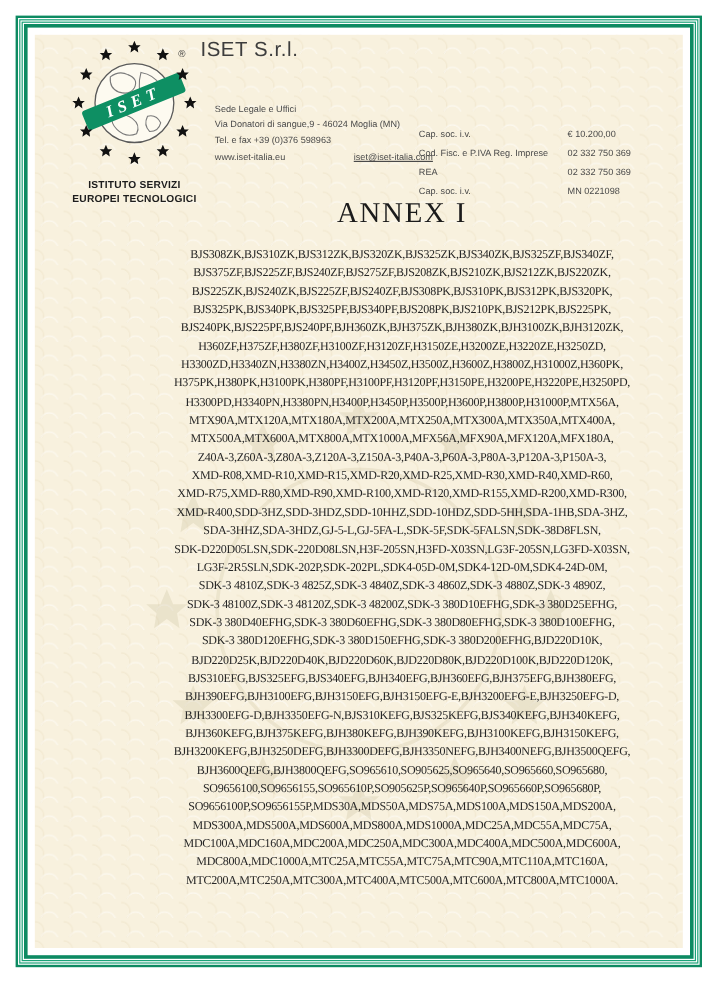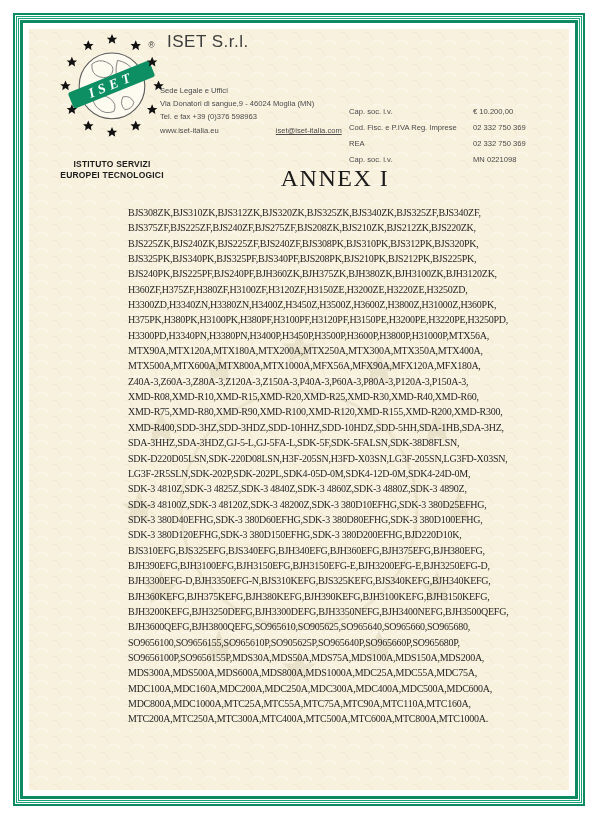--- a/index.html
+++ b/index.html
@@ -15,39 +15,39 @@
   .content{
     position:relative;height:100%;box-sizing:border-box;background-color:#f8f1de;
     background-image:
       radial-gradient(circle 9px at 50% 115%, rgba(255,255,255,0) 6.5px, rgba(255,255,255,0.55) 7px, rgba(255,255,255,0) 8.5px),
       radial-gradient(circle 9px at 0% 65%, rgba(240,230,205,0) 6.5px, rgba(240,230,205,0.8) 7px, rgba(240,230,205,0) 8.5px);
     background-size:24px 16px, 24px 16px;
     overflow:hidden;
   }
   .watermark{position:absolute;left:80px;top:290px;opacity:0.35;pointer-events:none;}
   .logo-block{position:absolute;left:14px;top:4px;width:138px;text-align:center;}
-  .org-name{font-size:8.5px;font-weight:bold;color:#1d1d1d;line-height:10.5px;letter-spacing:0.2px;margin-top:18px;}
+  .org-name{font-size:8.5px;font-weight:bold;color:#1d1d1d;line-height:10.5px;letter-spacing:0.2px;margin-top:7px;}
   .company-name{position:absolute;left:138px;top:3px;font-size:17px;color:#3d3d3d;letter-spacing:0.5px;}
-  .addr{position:absolute;left:131px;top:55px;font-size:7.6px;color:#4a4a4a;}
+  .addr{position:absolute;left:150px;top:55px;font-size:7.6px;color:#4a4a4a;}
   .addr .row{height:13.2px;line-height:13.2px;white-space:nowrap;}
   .link-web{color:#4a4a4a;margin-right:12px;}
   .link-email{color:#4a4a4a;text-decoration:underline;margin-left:43px;}
   .registry{position:absolute;left:320px;top:55px;width:236px;font-size:7.6px;color:#4a4a4a;margin-top:20px;}
   .registry .rrow{display:flex;height:16px;line-height:16px;}
   .registry .rlabel{width:124px;white-space:nowrap;}
   .registry .rvalue{flex:1;white-space:nowrap;}
   .annex-title{
     position:absolute;left:100px;top:136px;width:412px;text-align:center;
     font-family:"Liberation Serif",serif;font-size:24px;color:#1b1b1b;letter-spacing:1.5px;
   }
   .codes{
     position:absolute;left:99px;top:176px;width:414px;
     font-family:"Liberation Serif",serif;font-size:10px;color:#262626;letter-spacing:-0.25px;
   }
-  .code-line{height:15.35px;line-height:15.35px;white-space:nowrap;}
+  .code-line{height:15.35px;line-height:15.35px;white-space:nowrap;text-align:center;}
 </style>
 </head>
 <body>
 
 <div class="frame">
  <div class="frame-b2">
   <div class="frame-b3">
    <div class="frame-b4">
     <div class="content">
 
@@ -161,20 +161,21 @@
               <div class="code-line">XMD-R08,XMD-R10,XMD-R15,XMD-R20,XMD-R25,XMD-R30,XMD-R40,XMD-R60,</div>
               <div class="code-line">XMD-R75,XMD-R80,XMD-R90,XMD-R100,XMD-R120,XMD-R155,XMD-R200,XMD-R300,</div>
               <div class="code-line">XMD-R400,SDD-3HZ,SDD-3HDZ,SDD-10HHZ,SDD-10HDZ,SDD-5HH,SDA-1HB,SDA-3HZ,</div>
               <div class="code-line">SDA-3HHZ,SDA-3HDZ,GJ-5-L,GJ-5FA-L,SDK-5F,SDK-5FALSN,SDK-38D8FLSN,</div>
               <div class="code-line">SDK-D220D05LSN,SDK-220D08LSN,H3F-205SN,H3FD-X03SN,LG3F-205SN,LG3FD-X03SN,</div>
               <div class="code-line">LG3F-2R5SLN,SDK-202P,SDK-202PL,SDK4-05D-0M,SDK4-12D-0M,SDK4-24D-0M,</div>
               <div class="code-line">SDK-3 4810Z,SDK-3 4825Z,SDK-3 4840Z,SDK-3 4860Z,SDK-3 4880Z,SDK-3 4890Z,</div>
               <div class="code-line">SDK-3 48100Z,SDK-3 48120Z,SDK-3 48200Z,SDK-3 380D10EFHG,SDK-3 380D25EFHG,</div>
               <div class="code-line">SDK-3 380D40EFHG,SDK-3 380D60EFHG,SDK-3 380D80EFHG,SDK-3 380D100EFHG,</div>
               <div class="code-line">SDK-3 380D120EFHG,SDK-3 380D150EFHG,SDK-3 380D200EFHG,BJD220D10K,</div>
+              <div class="code-line">BJD220D25K,BJD220D40K,BJD220D60K,BJD220D80K,BJD220D100K,BJD220D120K,</div>
               <div class="code-line">BJS310EFG,BJS325EFG,BJS340EFG,BJH340EFG,BJH360EFG,BJH375EFG,BJH380EFG,</div>
               <div class="code-line">BJH390EFG,BJH3100EFG,BJH3150EFG,BJH3150EFG-E,BJH3200EFG-E,BJH3250EFG-D,</div>
               <div class="code-line">BJH3300EFG-D,BJH3350EFG-N,BJS310KEFG,BJS325KEFG,BJS340KEFG,BJH340KEFG,</div>
               <div class="code-line">BJH360KEFG,BJH375KEFG,BJH380KEFG,BJH390KEFG,BJH3100KEFG,BJH3150KEFG,</div>
               <div class="code-line">BJH3200KEFG,BJH3250DEFG,BJH3300DEFG,BJH3350NEFG,BJH3400NEFG,BJH3500QEFG,</div>
               <div class="code-line">BJH3600QEFG,BJH3800QEFG,SO965610,SO905625,SO965640,SO965660,SO965680,</div>
               <div class="code-line">SO9656100,SO9656155,SO965610P,SO905625P,SO965640P,SO965660P,SO965680P,</div>
               <div class="code-line">SO9656100P,SO9656155P,MDS30A,MDS50A,MDS75A,MDS100A,MDS150A,MDS200A,</div>
               <div class="code-line">MDS300A,MDS500A,MDS600A,MDS800A,MDS1000A,MDC25A,MDC55A,MDC75A,</div>
               <div class="code-line">MDC100A,MDC160A,MDC200A,MDC250A,MDC300A,MDC400A,MDC500A,MDC600A,</div>

